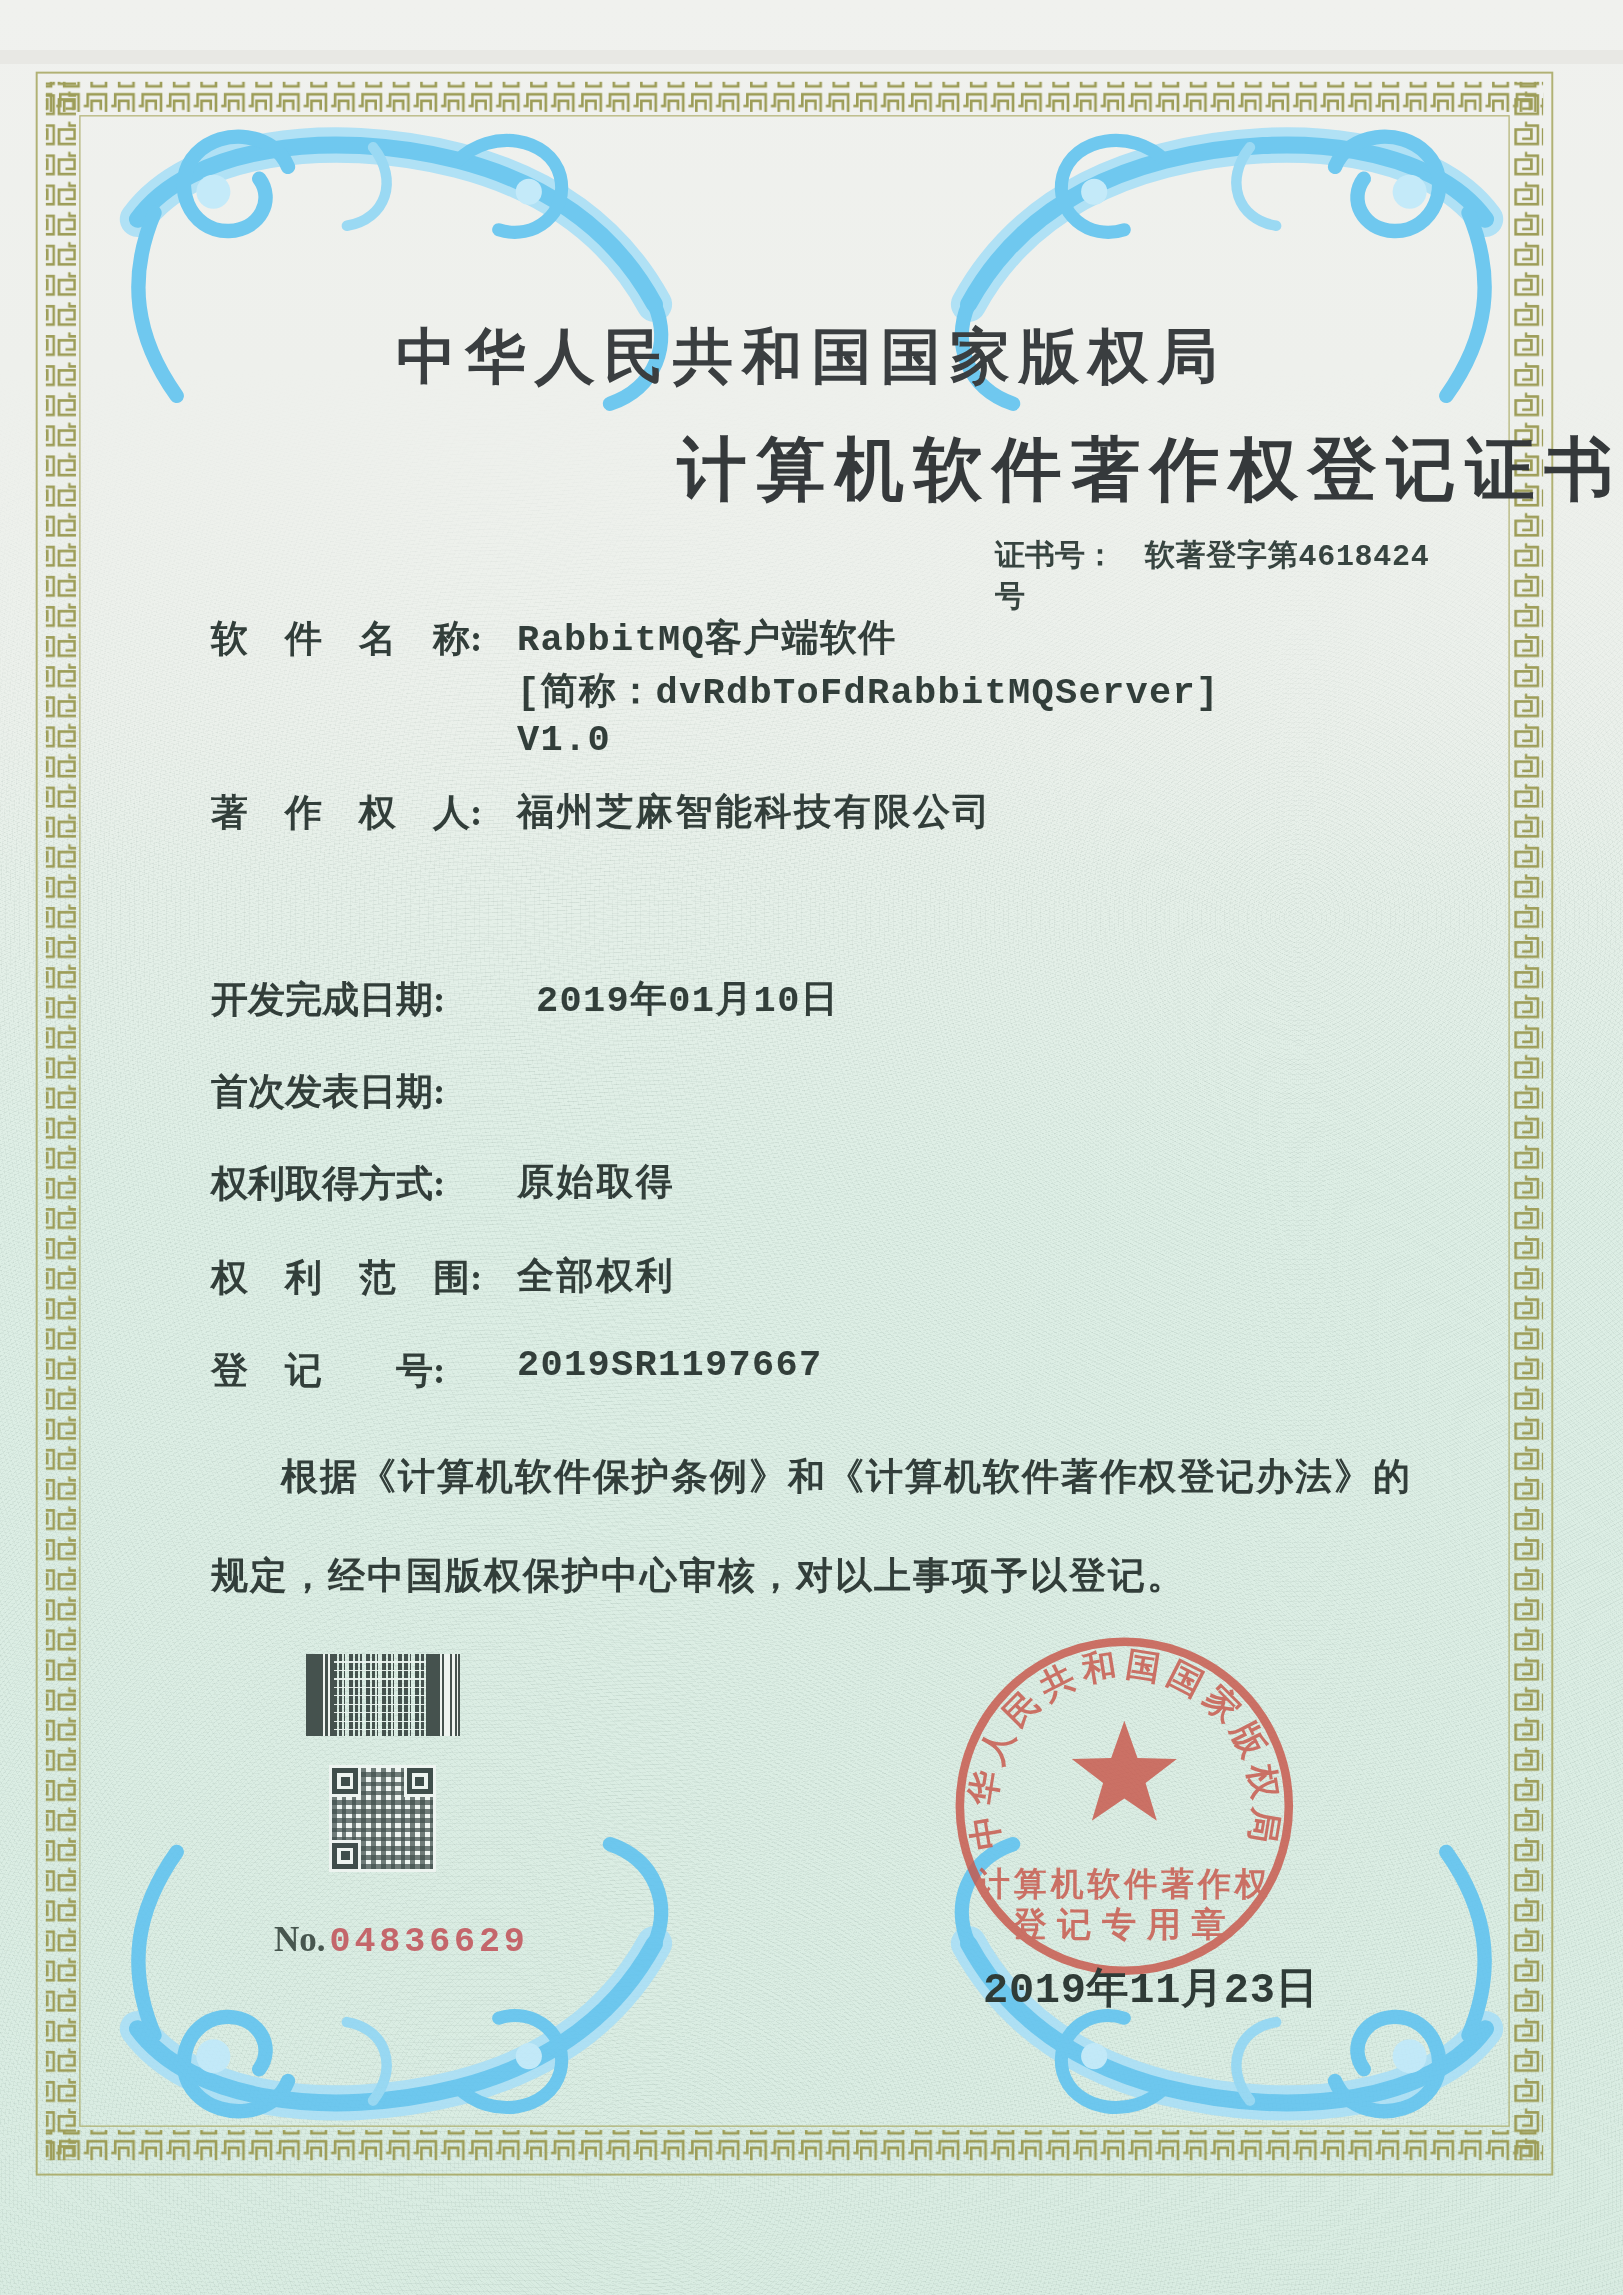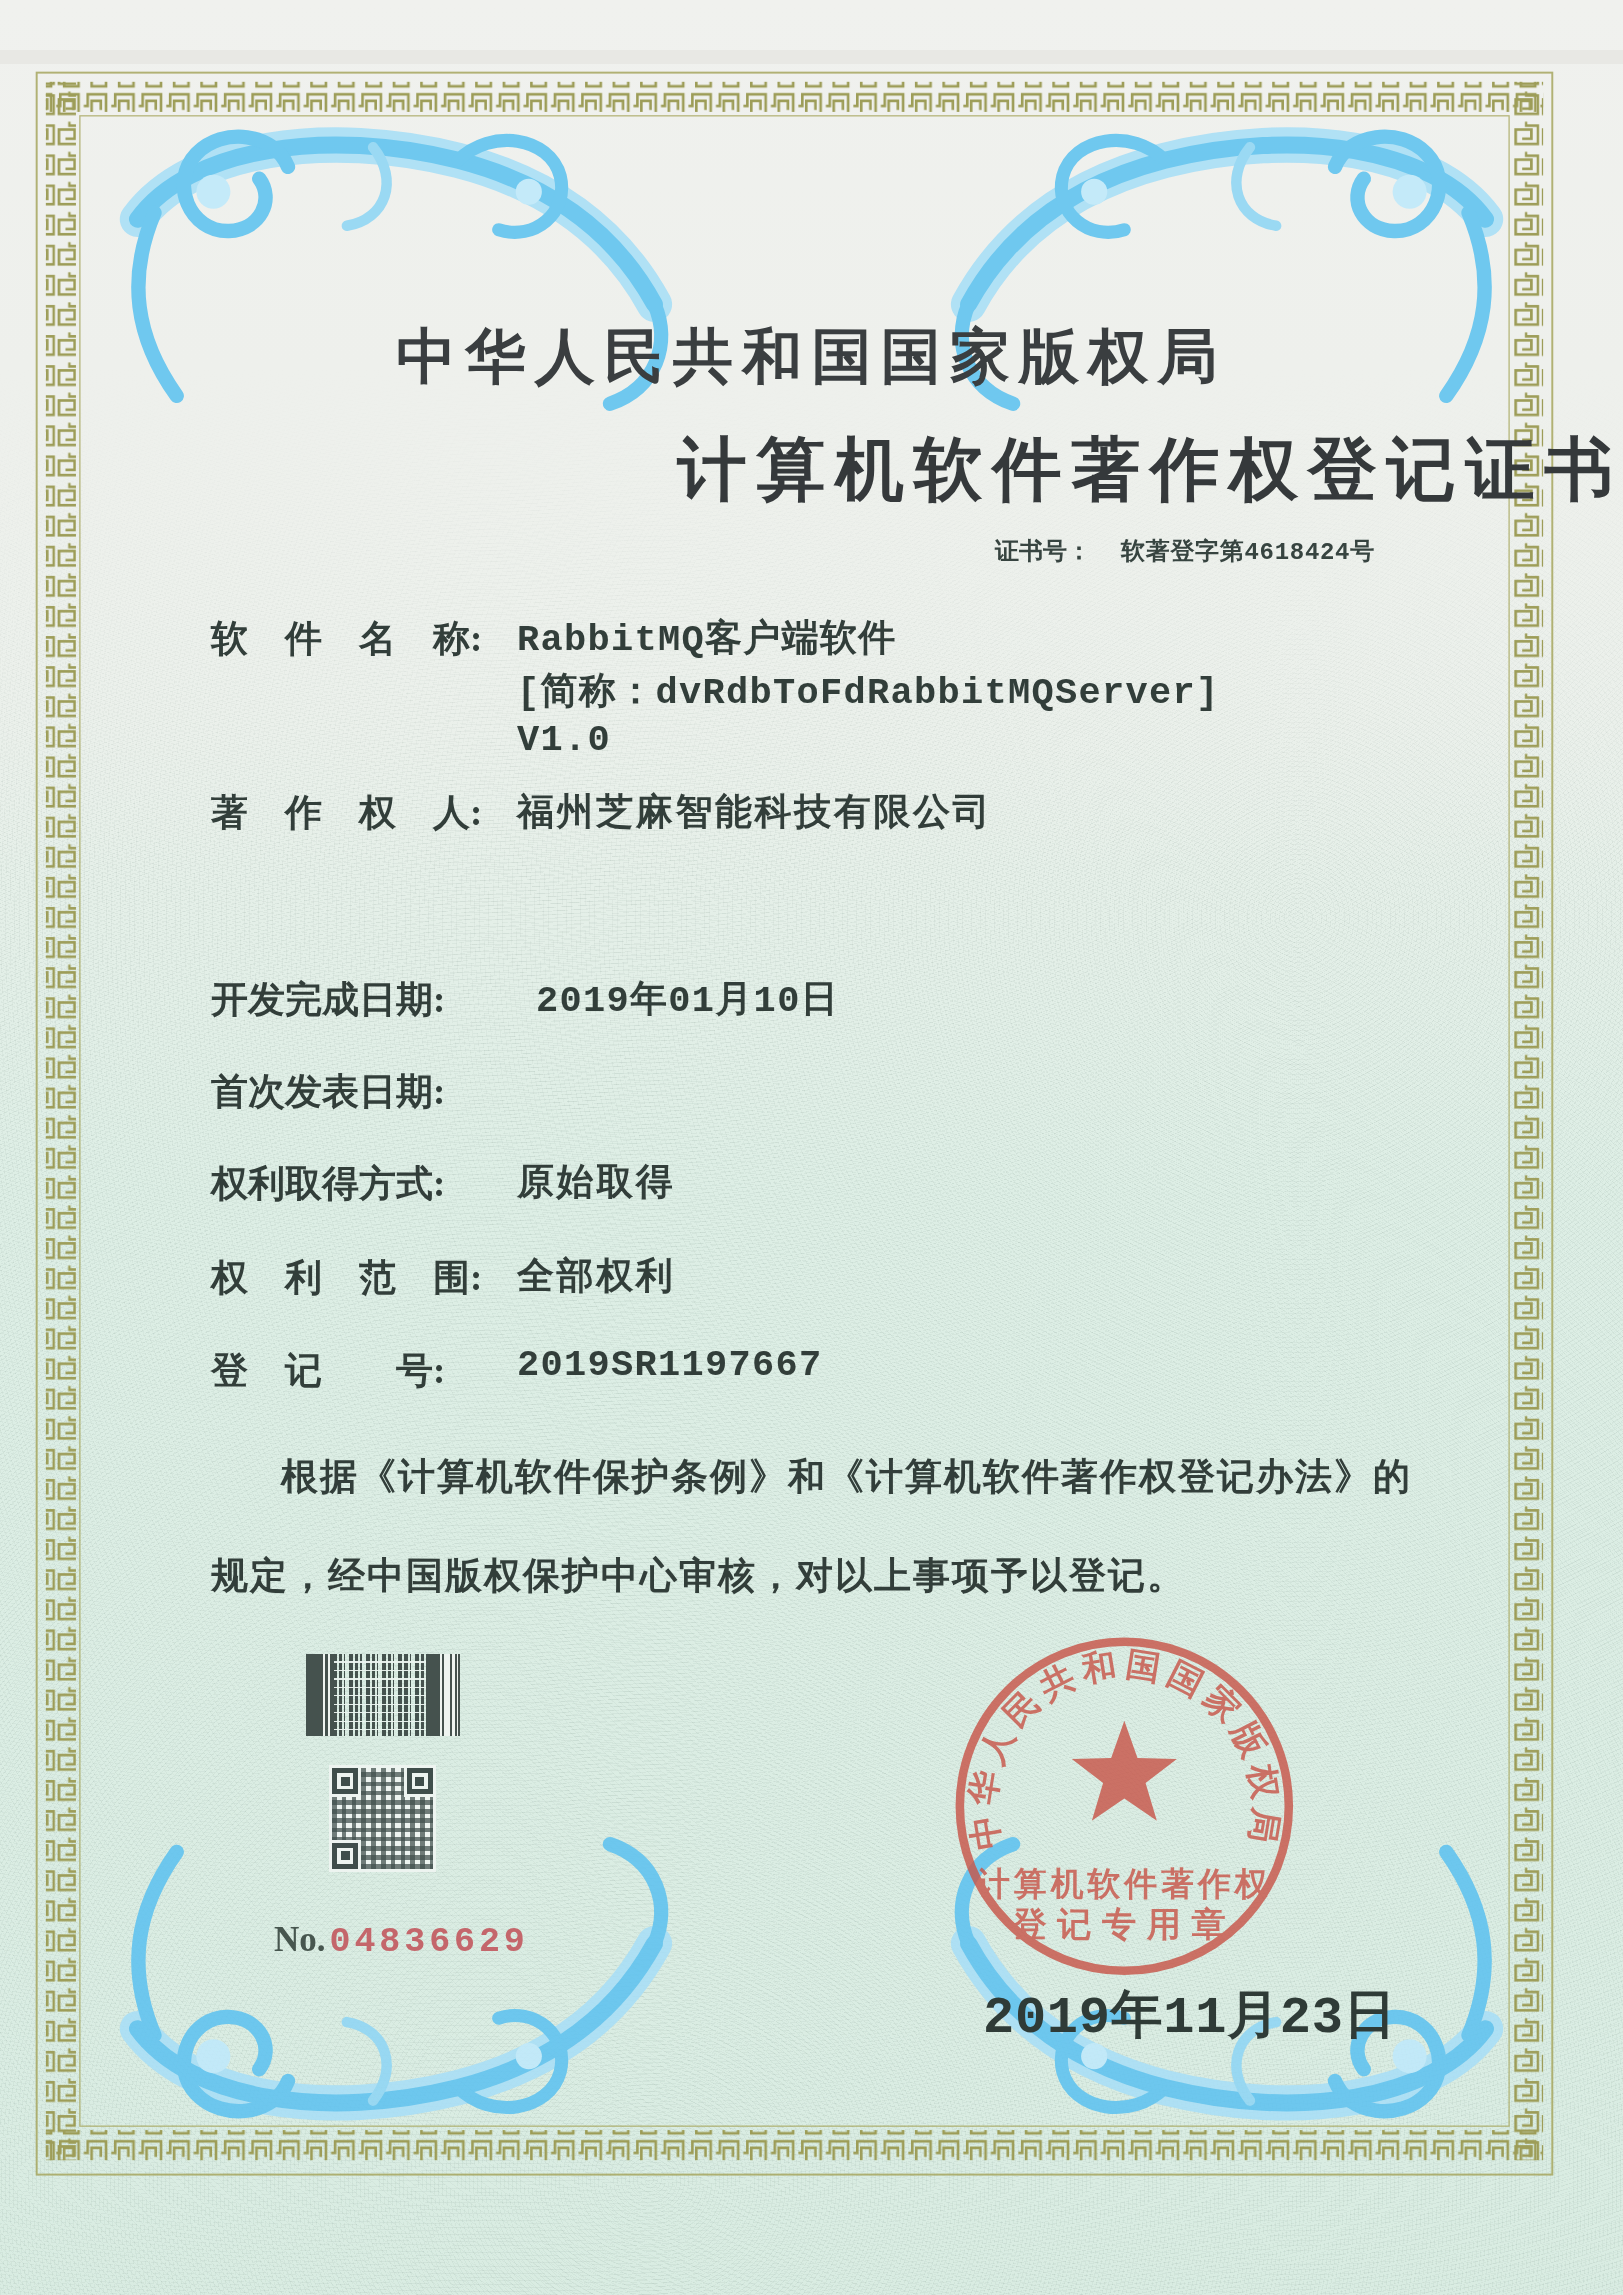--- a/index.html
+++ b/index.html
@@ -11,21 +11,21 @@
       repeating-radial-gradient(120% 90% at 80% 40%, rgba(60,80,75,0.045) 0 0.7px, transparent 0.7px 4.6px),
       repeating-radial-gradient(150% 100% at 40% 95%, rgba(50,90,70,0.05) 0 0.7px, transparent 0.7px 3.9px),
       linear-gradient(180deg,#f1f2ef 0%,#e9f0ea 32%,#ddeee5 52%,#d9ece2 100%);}
   .abs{position:absolute;}
   .scan-edge{left:0;top:50px;width:1623px;height:14.4px;background:#e3e3df;opacity:.65;}
   .deco{left:0;top:0;width:1623px;height:2295px;pointer-events:none;}
   .title1{left:0;top:317px;width:1623px;text-align:center;font-size:60px;font-weight:700;
     letter-spacing:9.2px;color:#3a3e40;}
   .title2{left:0;top:424px;width:1623px;text-align:right;font-size:69px;font-weight:700;
     letter-spacing:9.8px;color:#35393b;}
-  .certno{left:995px;top:535px;width:445px;font-size:24px;font-weight:700;color:#374440;}
+  .certno{left:995px;top:535px;width:445px;font-size:30px;font-weight:700;color:#374440;}
   .certno .cv{font-family:"Liberation Mono","DejaVu Sans Mono",monospace;margin-left:30px;letter-spacing:0.7px;}
   .lbl{font-size:37px;font-weight:700;color:#323e3a;white-space:pre;}
   .val{font-family:"Liberation Mono","DejaVu Sans Mono",monospace;font-size:37px;font-weight:700;
     color:#323e3a;letter-spacing:1.3px;white-space:pre;}
   .val.cjk{letter-spacing:2.6px;}
   .stmt{font-size:37px;font-weight:700;color:#323e3a;letter-spacing:2px;white-space:pre;}
   .barcode{left:306px;top:1654px;width:154px;height:82px;background:
     repeating-linear-gradient(180deg, transparent 0 7.2px, rgba(236,244,240,.95) 7.2px 8.5px),
     repeating-linear-gradient(90deg, #45524e 0 3.3px, transparent 3.3px 5.2px, #45524e 5.2px 6.5px,
       transparent 6.5px 10.5px, #45524e 10.5px 14.4px, transparent 14.4px 16.4px);}
@@ -40,21 +40,21 @@
     repeating-linear-gradient(90deg, rgba(63,78,75,.72) 0 4.6px, transparent 4.6px 9.8px);}
   .fp{position:absolute;width:26px;height:26px;border:5.2px solid #3f4e4b;background:#edf4f0;
     outline:3.3px solid #edf4f0;box-sizing:border-box;}
   .fp i{position:absolute;inset:3.3px;background:#3f4e4b;}
   .fp.tl{left:3.3px;top:3.3px;} .fp.tr{right:3.3px;top:3.3px;} .fp.bl{left:3.3px;bottom:3.3px;}
   .serial{left:274px;top:1920px;font-size:35px;color:#47564f;font-weight:700;}
   .serial .num{font-family:"Liberation Mono","DejaVu Sans Mono",monospace;color:#c4666b;
     letter-spacing:3.9px;margin-left:4px;font-weight:700;}
   .seal{left:948px;top:1630px;width:352px;height:352px;}
   .issue-date{left:983px;top:1960px;font-family:"Liberation Mono","DejaVu Sans Mono",monospace;
-    font-size:52px;font-weight:700;color:#2f3b37;letter-spacing:0.7px;margin-top:20px;}
+    font-size:42px;font-weight:700;color:#2f3b37;letter-spacing:0.7px;}
 </style>
 </head>
 <body>
 
 <div class="sheet">
 
   <div class="abs scan-edge"></div>
 
   <svg class="abs deco" width="1623" height="2295" viewBox="0 0 2480 3507">
     <defs>

